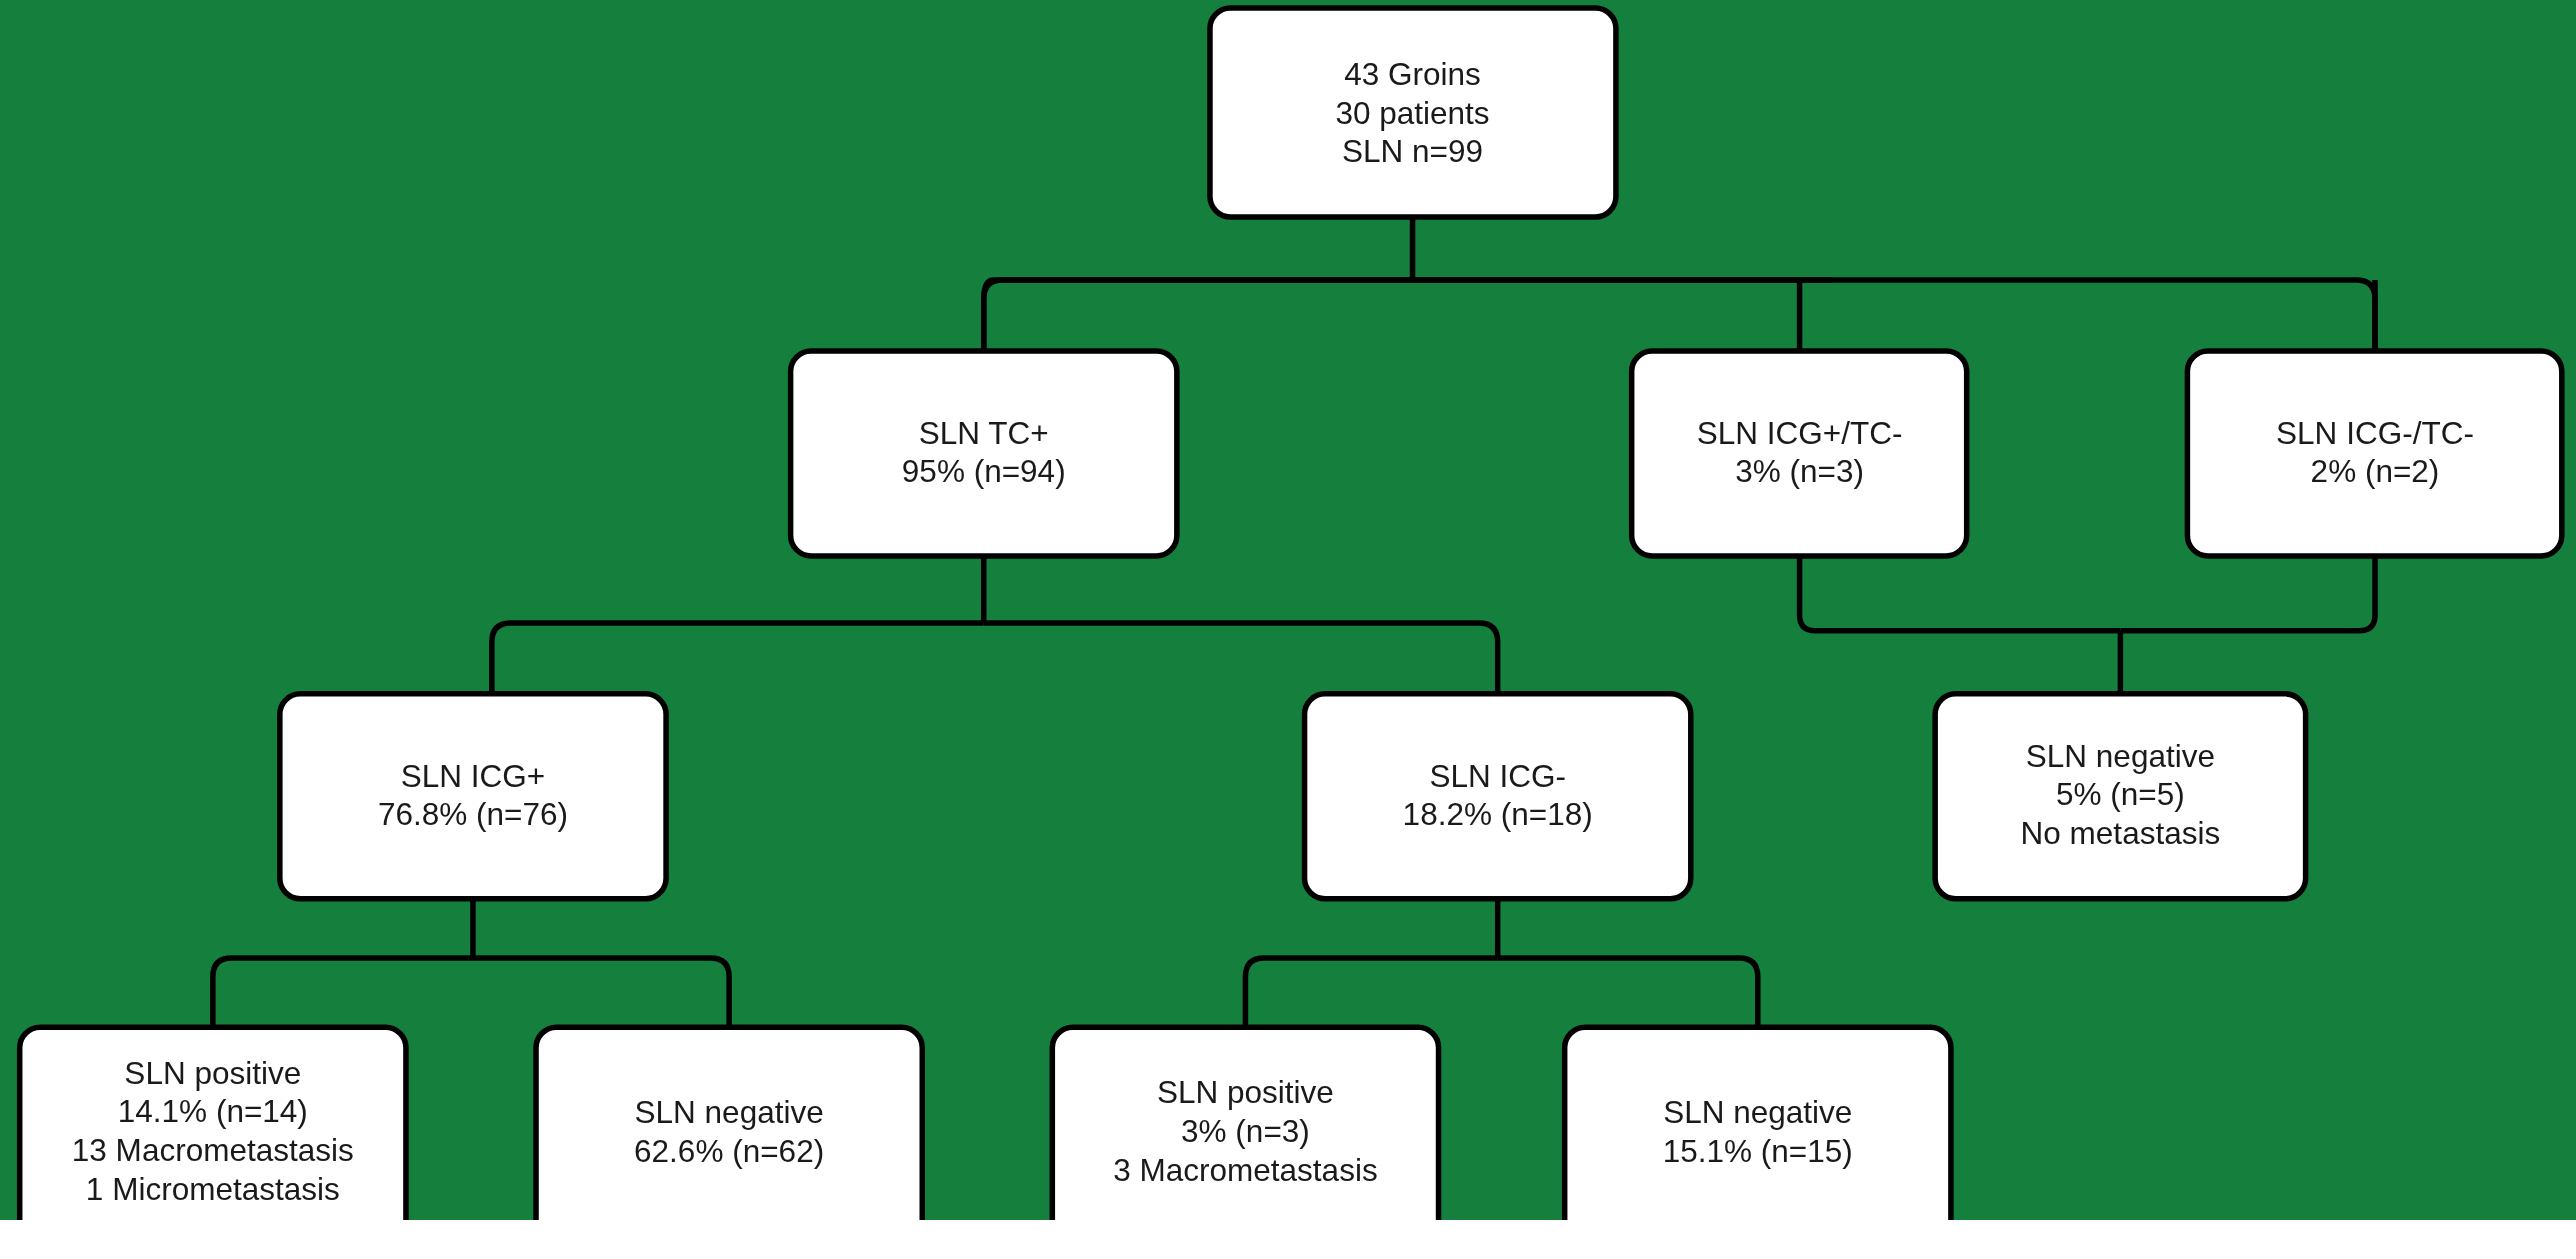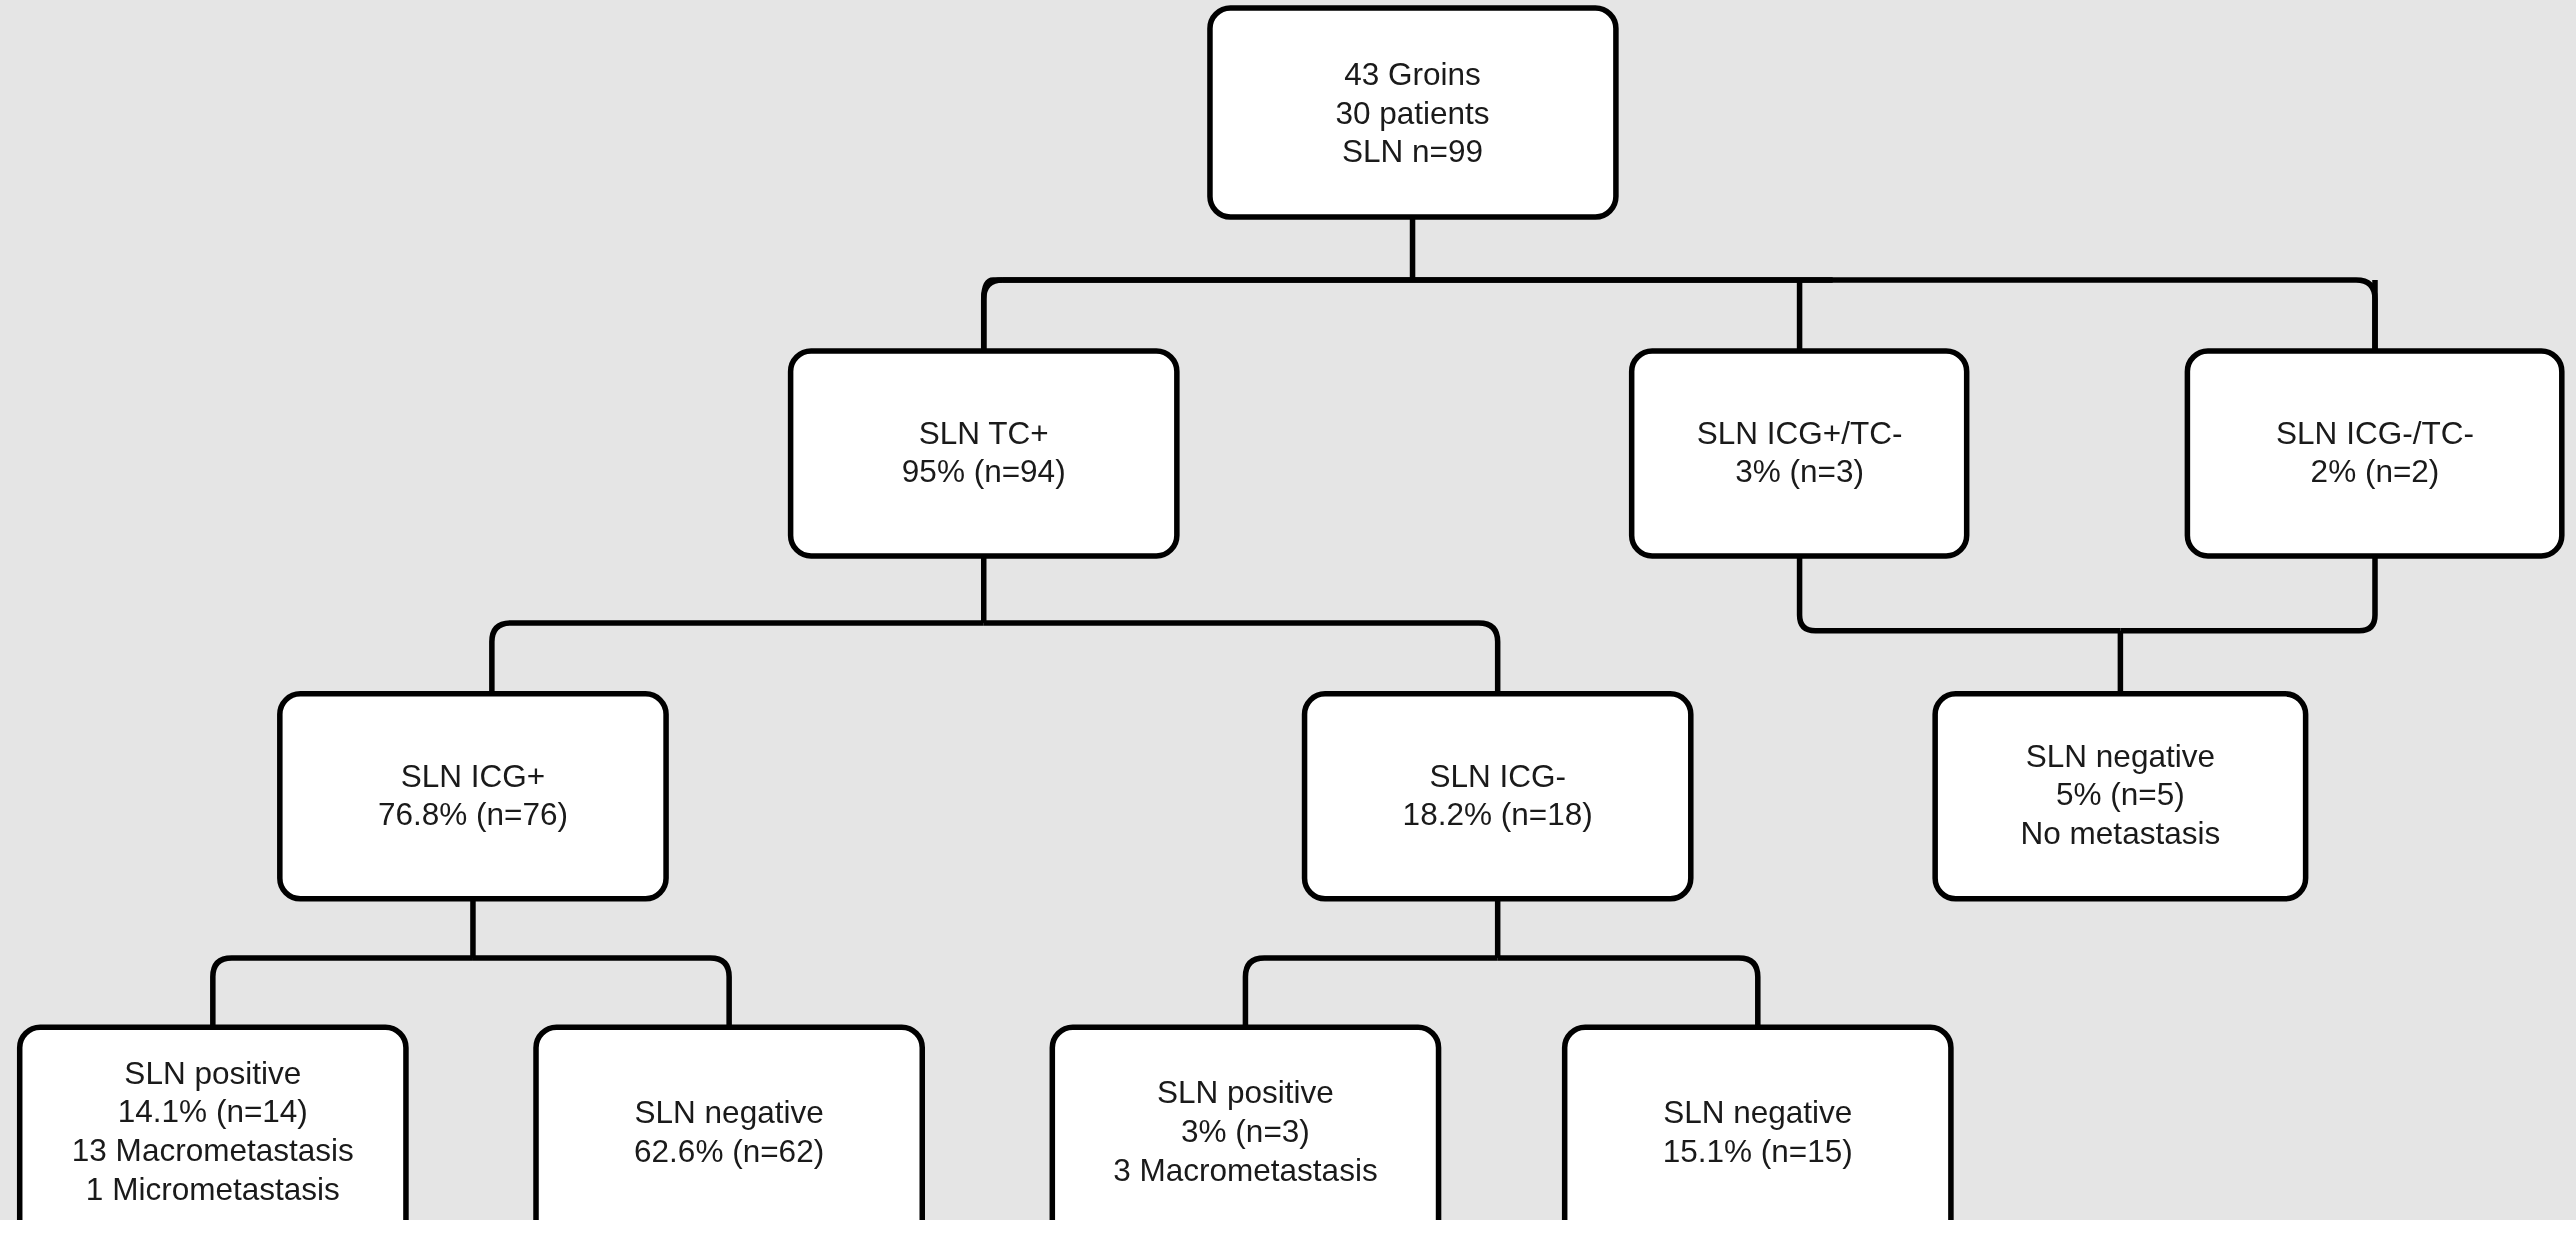--- a/index.html
+++ b/index.html
@@ -4,21 +4,21 @@
 <style>
   html, body {
     margin: 0;
     padding: 0;
     background: #ffffff;
   }
   #flowchart-root {
     position: relative;
     width: 2576px;
     height: 1220px;
-    background: #e5e5e5;
+    background: #15803d;
     font-family: "Liberation Sans", sans-serif;
   }
   svg.chart-svg {
     display: block;
     width: 2576px;
     height: 1260px;
   }
   .node-box {
     fill: #ffffff;
     stroke: #000000;

